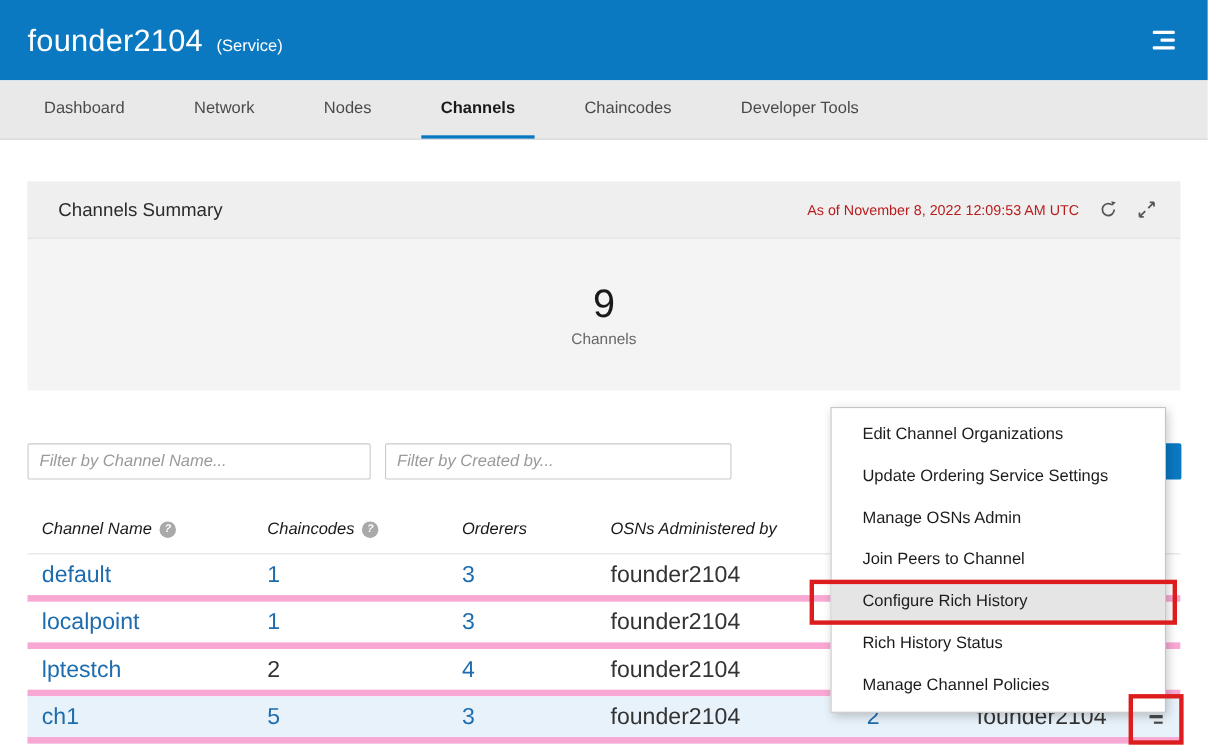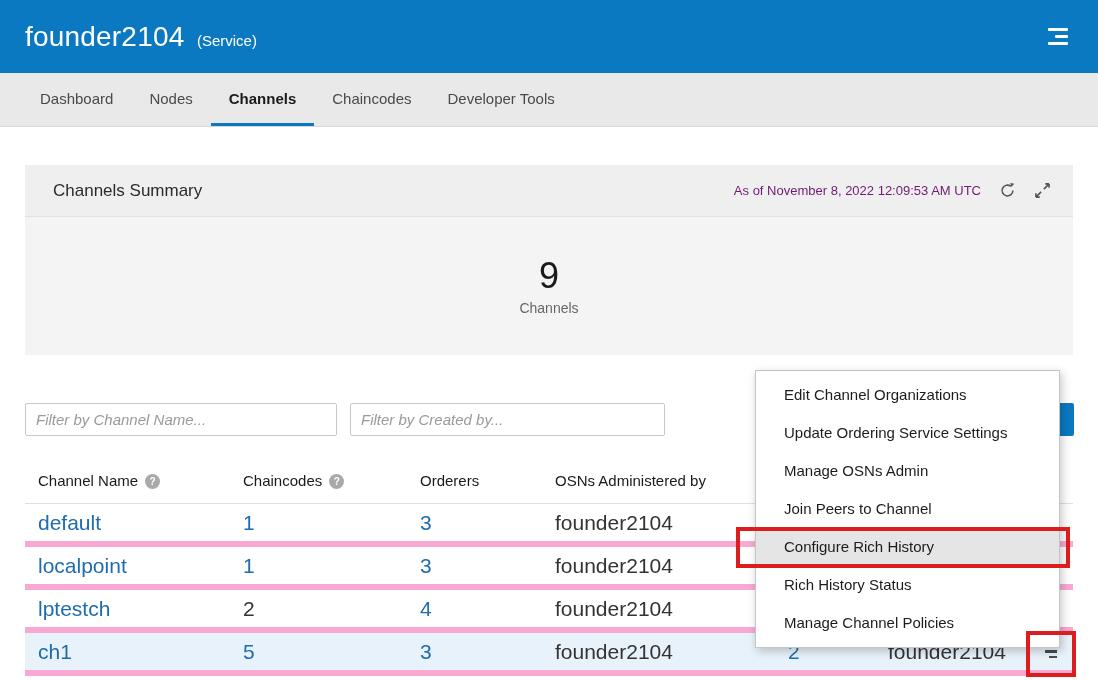--- a/index.html
+++ b/index.html
@@ -26,39 +26,39 @@
   }
   .title-main{color:#fff;font-size:28px;letter-spacing:.2px}
   .title-sub{color:#fff;font-size:15px;margin-left:8px}
   .menu-icon{display:flex;flex-direction:column;align-items:flex-end;gap:4px;cursor:pointer;padding:4px 0}
   .menu-icon .bar{height:3px;background:#fff;border-radius:1px;display:block}
   .menu-icon .b1{width:20px}.menu-icon .b2{width:13px}.menu-icon .b3{width:20px}
 
   
   .tabbar{
     height:54px;background:#e9e9e9;border-bottom:1px solid #d8d8d8;
-    display:flex;align-items:stretch;padding-left:22px;
+    display:flex;align-items:stretch;padding-left:22px;gap:27px;
   }
   .tab{
     display:flex;align-items:center;padding:0 18px;
     font-size:15px;color:#4a4a4a;cursor:pointer;text-decoration:none;
     border-bottom:3px solid transparent;
   }
   .tab.active{color:#1a1a1a;font-weight:bold;border-bottom-color:var(--c-header)}
 
   
   .panel{margin:38px 25px 0;background:#f4f4f4}
   .panel-head{
     height:52px;background:#efefef;border-bottom:1px solid #e2e2e2;
     display:flex;align-items:center;justify-content:space-between;
     padding:0 22px 0 28px;
   }
   .panel-title{font-size:17px;color:#2b2b2b}
   .panel-meta{display:flex;align-items:center;gap:17px}
-  .asof{font-size:13px;color:#701a75}
+  .asof{font-size:13px;color:#b91c1c}
   .icon-btn{width:18px;height:18px;cursor:pointer;display:inline-flex;align-items:center;justify-content:center}
   .panel-body{height:138px;display:flex;flex-direction:column;align-items:center;justify-content:center}
   .big-count{font-size:36px;color:#1a1a1a;line-height:1.1}
   .count-label{font-size:14px;color:#676767;margin-top:5px}
 
   
   .filters{margin:48px 25px 0;display:flex;gap:13px;position:relative}
   .filter-input{
     height:33px;border:1px solid #c9c9c9;background:#fff;
     padding:0 10px;font-size:15px;font-family:"Liberation Sans",sans-serif;
@@ -68,21 +68,21 @@
   .fi1{width:312px}.fi2{width:315px}
   .primary-btn{
     position:absolute;top:403px;right:24px;width:90px;height:33px;
     background:var(--c-header);border:none;border-radius:2px;cursor:pointer;z-index:5;
   }
 
   
   .table{margin:22px 25px 0}
   .thead{
     display:flex;height:46px;align-items:center;
-    border-bottom:1px solid #e0e0e0;font-size:15px;color:#1a1a1a;
+    border-bottom:1px solid #e0e0e0;font-size:15px;color:#1a1a1a;font-style:italic;
   }
   .tr{
     display:flex;height:43px;align-items:center;
     border-bottom:6px solid #f9a8d4;font-size:21px;color:#333;
   }
   .tr.highlight{background:var(--c-rowhl)}
   .c1{width:205px;padding-left:13px}
   .c2{width:177px;padding-left:13px}
   .c3{width:135px;padding-left:13px}
   .c4{width:233px;padding-left:13px}
@@ -130,20 +130,21 @@
   </div>
   <div class="menu-icon">
     <span class="bar b1"></span>
     <span class="bar b2"></span>
     <span class="bar b3"></span>
   </div>
 </header>
 
 <nav class="tabbar">
   <a class="tab">Dashboard</a>
+  <a class="tab">Network</a>
   <a class="tab">Nodes</a>
   <a class="tab active">Channels</a>
   <a class="tab">Chaincodes</a>
   <a class="tab">Developer Tools</a>
 </nav>
 
 <section class="panel">
   <div class="panel-head">
     <span class="panel-title">Channels Summary</span>
     <span class="panel-meta">

